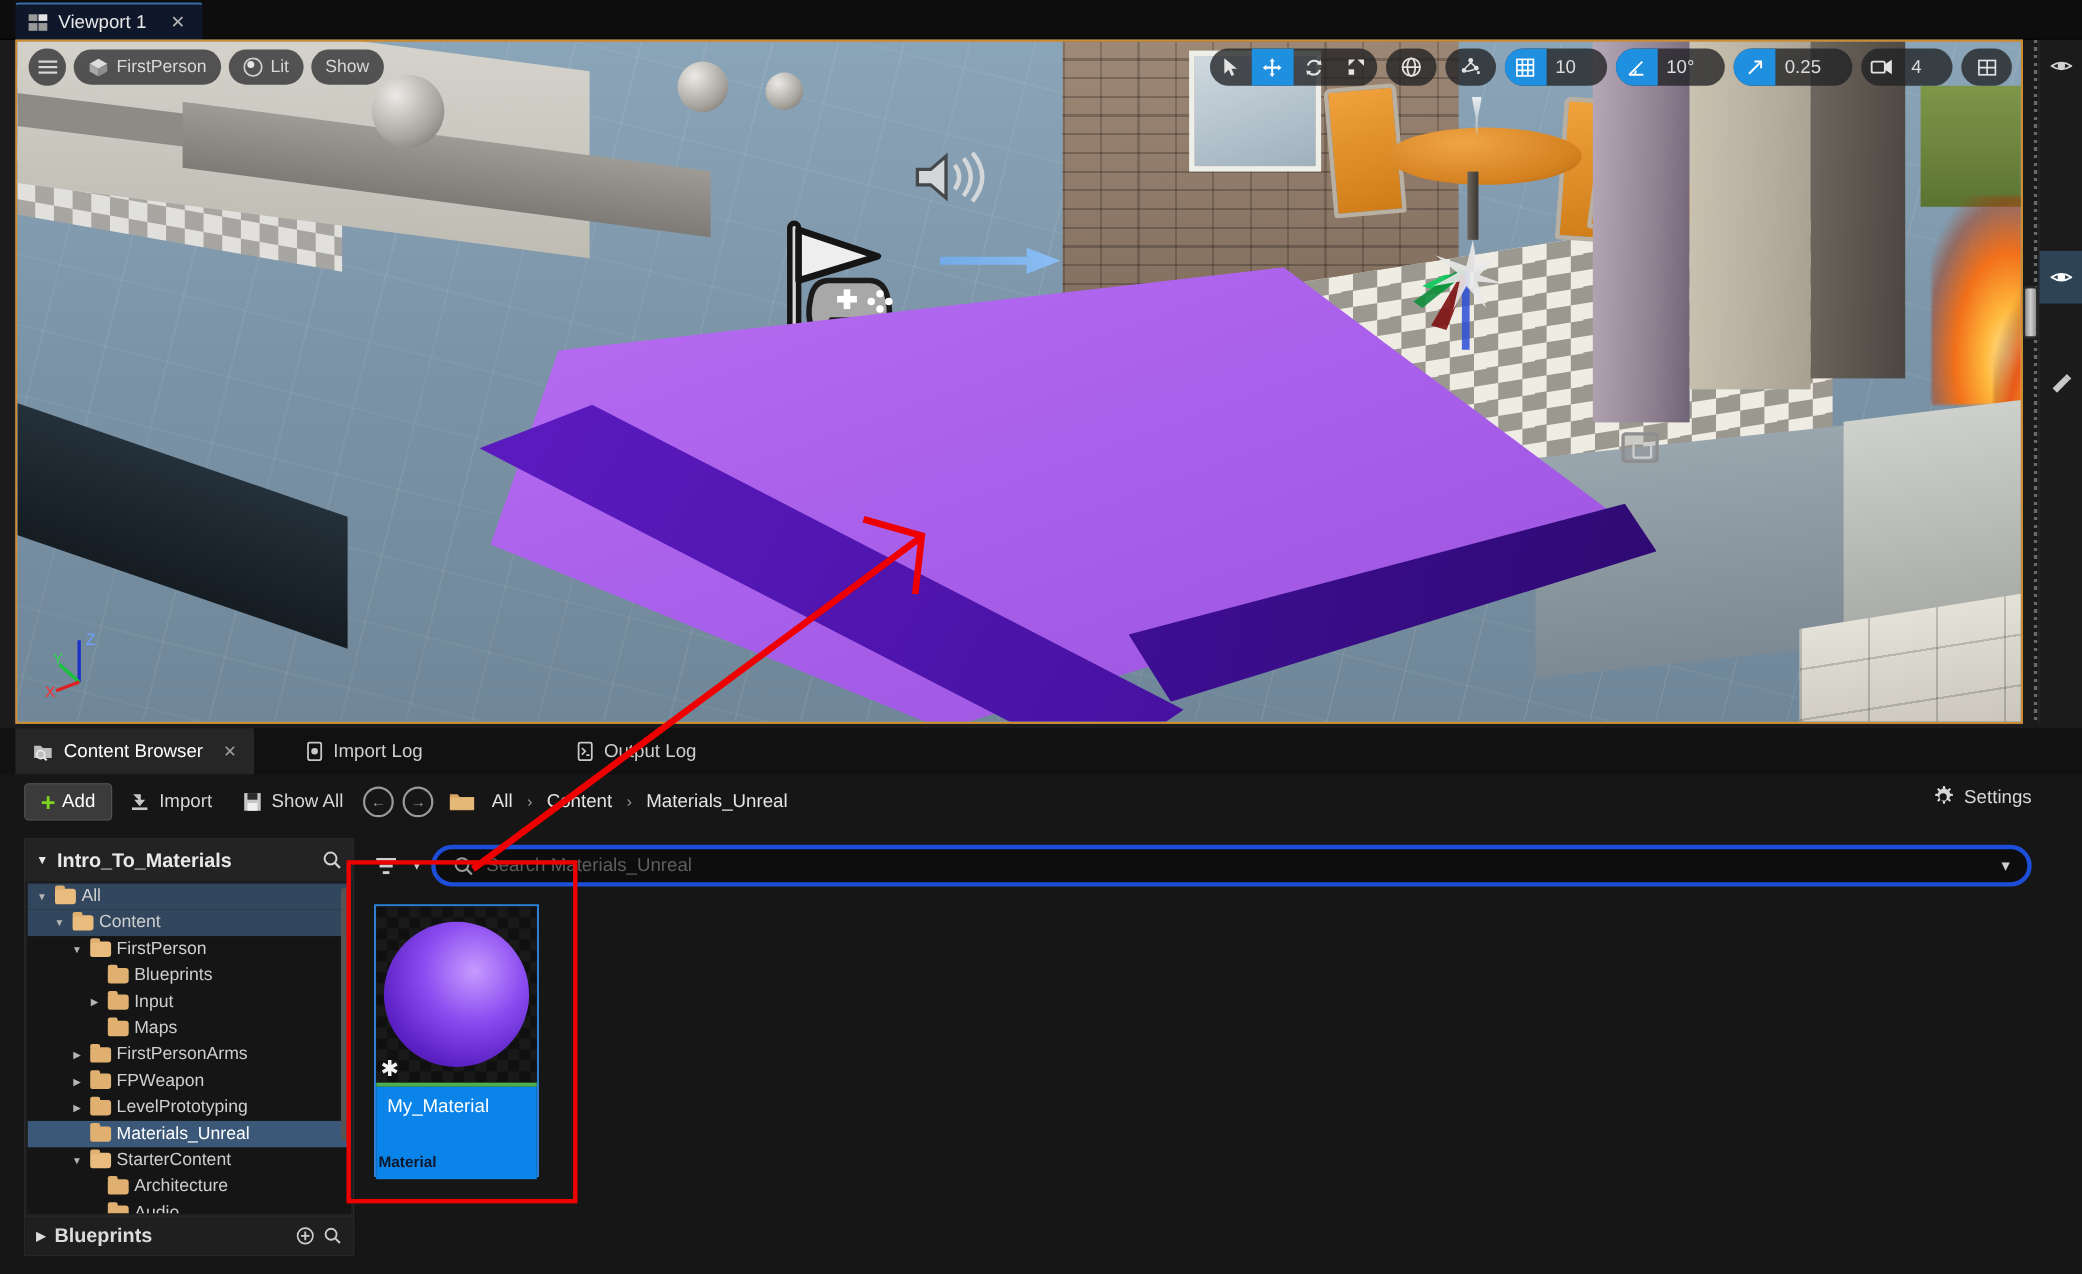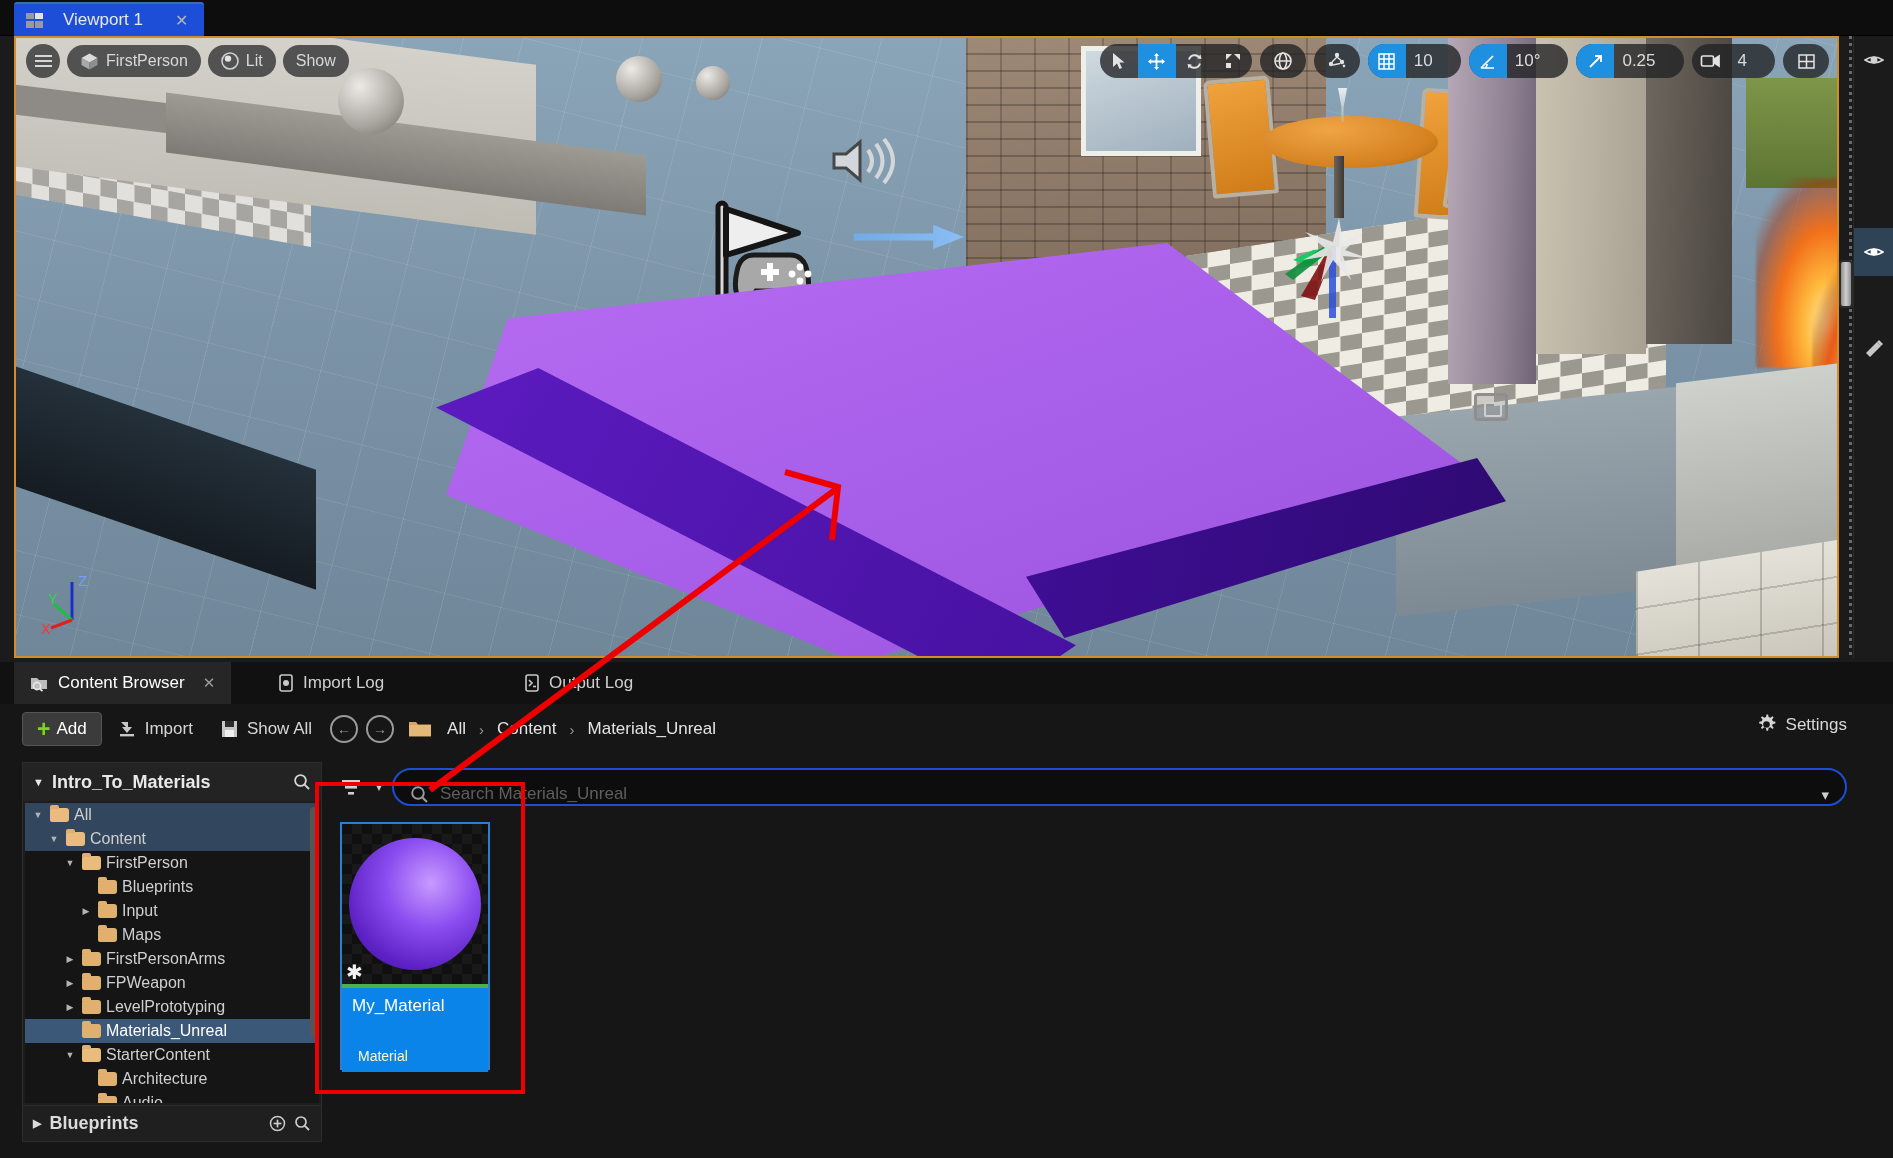--- a/index.html
+++ b/index.html
@@ -11,22 +11,22 @@
   }
   .app { position: relative; width: 1893px; height: 1158px; background: #1b1b1b; }
 
   
   .tabstrip {
     position: absolute; left: 0; top: 0; width: 1893px; height: 36px;
     background: #0d0d0d; border-bottom: 1px solid #000;
   }
   .vp-tab {
     position: absolute; left: 14px; top: 2px; height: 34px;
-    background: #1d4ed8; border-top: 2px solid #3d6fa8;
-    display: flex; align-items: center; gap: 20px;
+    background: #0f172a; border-top: 2px solid #3d6fa8;
+    display: flex; align-items: center; gap: 10px;
     padding: 0 16px 0 12px; border-radius: 3px 3px 0 0;
   }
   .vp-tab .tname { color: #e8e8e8; font-size: 17px; }
   .vp-tab .tclose { color: #b5b5b5; font-size: 16px; margin-left: 12px; }
   .tab-glyph {
     width: 17px; height: 15px; display: grid;
     grid-template-columns: 1fr 1fr; grid-template-rows: 1fr 1fr; gap: 1.5px;
   }
   .tab-glyph i { background: #9a9a9a; display: block; }
   .tab-glyph i:nth-child(2) { background: #e4e4e4; }
@@ -279,22 +279,22 @@
     font-size:18px; font-weight:600; border-top:1px solid #2c2c2c;
   }
   .collections .sp { flex:1; }
 
   
   .search-row { position:absolute; left:340px; top:104px; right:46px; height:42px;
     display:flex; align-items:center; gap:10px; }
   .filter-ico { width:26px; height:22px; position:relative; flex:0 0 auto; }
   .chev-sm { color:#cacaca; font-size:12px; }
   .search-box {
-    flex:1; height:38px; background:#0d0d0d; border:2px solid #1d4ed8; border-radius:19px;
-    display:flex; align-items:flex-end; gap:11px; padding:0 16px;
+    flex:1; height:38px; background:#0d0d0d; border:4px solid #1d4ed8; border-radius:19px;
+    display:flex; align-items:center; gap:11px; padding:0 16px;
   }
   .search-box .ph { color:#5f5f5f; font-size:17px; flex:1; }
   .search-box .chev { color:#cfcfcf; font-size:15px; }
 
   
   .asset-area { position:absolute; left:340px; top:160px; right:46px; bottom:0; }
   .tile {
     position:absolute; left:0; top:0; width:150px; height:248px;
     background:#0c0c0c; border:2px solid #2e7fd4;
   }
@@ -305,21 +305,21 @@
     display:flex; align-items:center; justify-content:center;
   }
   .mat-sphere {
     width:132px; height:132px; border-radius:50%;
     background: radial-gradient(circle at 62% 34%, #c79bff 0%, #8b4df0 38%, #5c21c4 72%, #3d0f94 100%);
   }
   .star-ico { position:absolute; left:4px; bottom:2px; color:#f2f2f2; font-size:20px; line-height:1; }
   .tile-bar { height:4px; background:#4caf50; }
   .tile-label { background:#0a84e8; height:84px; position:relative; padding:8px 10px; }
   .tile-name { color:#fff; font-size:17px; }
-  .tile-type { position:absolute; left:16px; bottom:8px; color:#fef9c3; font-size:14px; }
+  .tile-type { position:absolute; left:2px; bottom:8px; color:#0f172a; font-size:14px;font-weight:bold; }
   .annot-box2 {
     position:absolute; left:315px; top:782px; width:210px; height:312px;
     border:4px solid #ee0000; pointer-events:none;
   }
   .annot-arrow { position:absolute; left:0; top:0; width:1893px; height:1158px;
     pointer-events:none; }
 
   
   .right-strip {
     position:absolute; right:0; top:36px; width:40px; height:622px; background:#1b1b1b;

